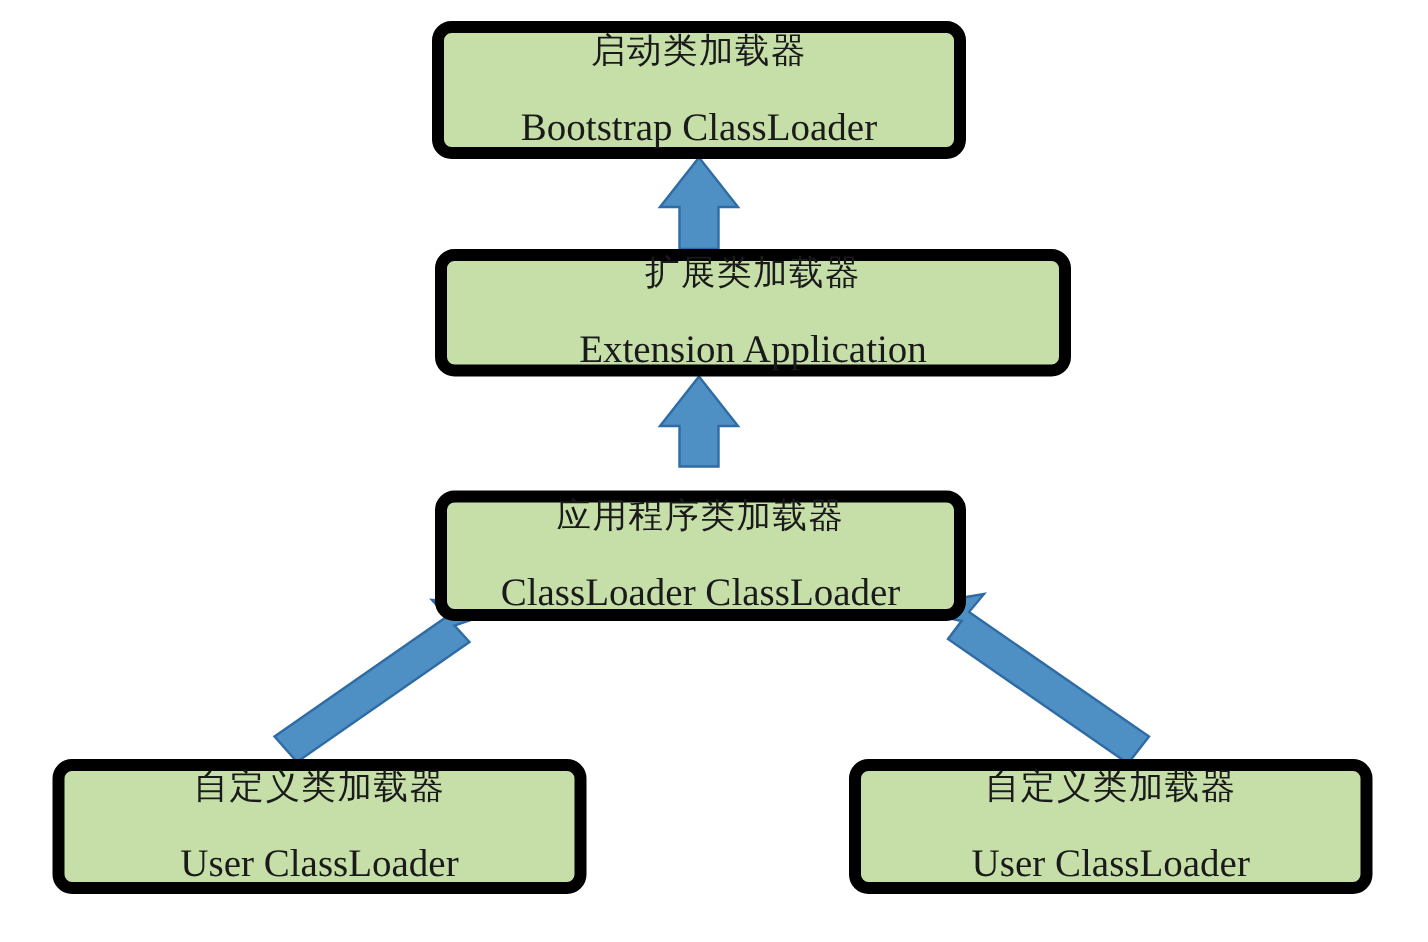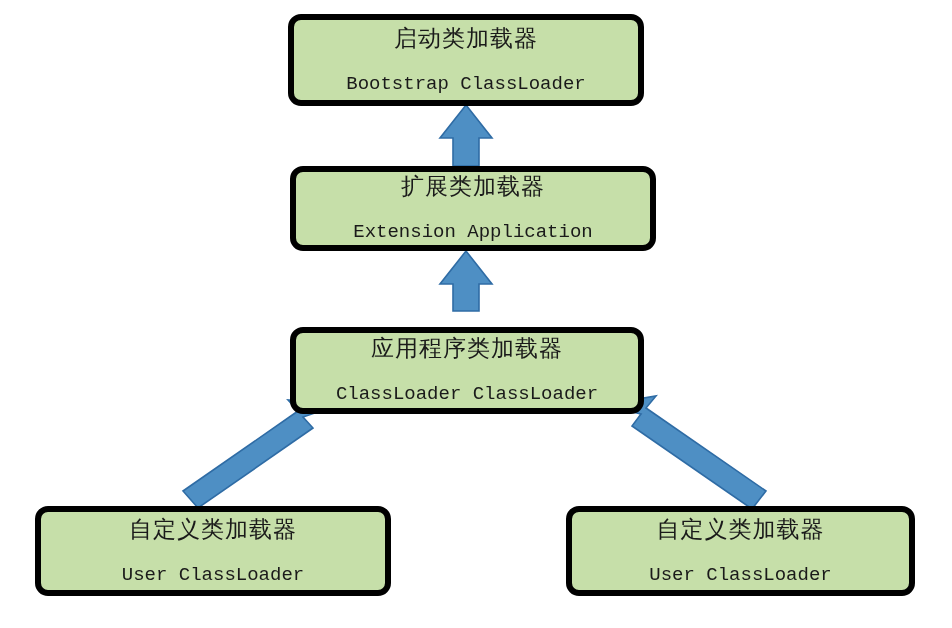--- a/index.html
+++ b/index.html
@@ -13,48 +13,48 @@
     width: 952px;
     height: 628px;
     background: #ffffff;
     overflow: hidden;
     font-family: "Liberation Sans", "DejaVu Sans", sans-serif;
   }
   .node {
     position: absolute;
     box-sizing: border-box;
     background: #c6dfa9;
-    border: 6px solid #000000;
+    border: 8px solid #000000;
     border-radius: 13px;
     display: flex;
     flex-direction: column;
     align-items: center;
     justify-content: center;
     color: #1a1a1a;
     z-index: 3;
     box-shadow: 0 0 0 0 rgba(0,0,0,0);
     gap: 21px;
   }
   .node .line-cn {
     font-size: 23px;
     line-height: 1.22;
     letter-spacing: 1px;
     white-space: nowrap;
     font-family: "DejaVu Sans", "Liberation Sans", sans-serif;
   }
   .node .line-en {
-    font-size: 19px;
+    font-size: 26px;
     line-height: 1.22;
     white-space: nowrap;
-    font-family: Liberation Mono, monospace;
+    font-family: Liberation Serif, serif;
   }
 
   
   #node-bootstrap   { left: 288px; top: 14px;  width: 356px; height: 92px; }
-  #node-extension   { left: 290px; top: 166px; width: 366px; height: 85px; }
+  #node-extension   { left: 290px; top: 166px; width: 424px; height: 85px; }
   #node-application { left: 290px; top: 311px; width: 354px; height: 87px; margin-top: 16px; }
   #node-user-left   { left: 35px;  top: 506px; width: 356px; height: 90px; }
   #node-user-right  { left: 566px; top: 506px; width: 349px; height: 90px; }
 
   .arrow-layer {
     position: absolute;
     left: 0; top: 0;
     width: 952px;
     height: 628px;
     z-index: 2;

